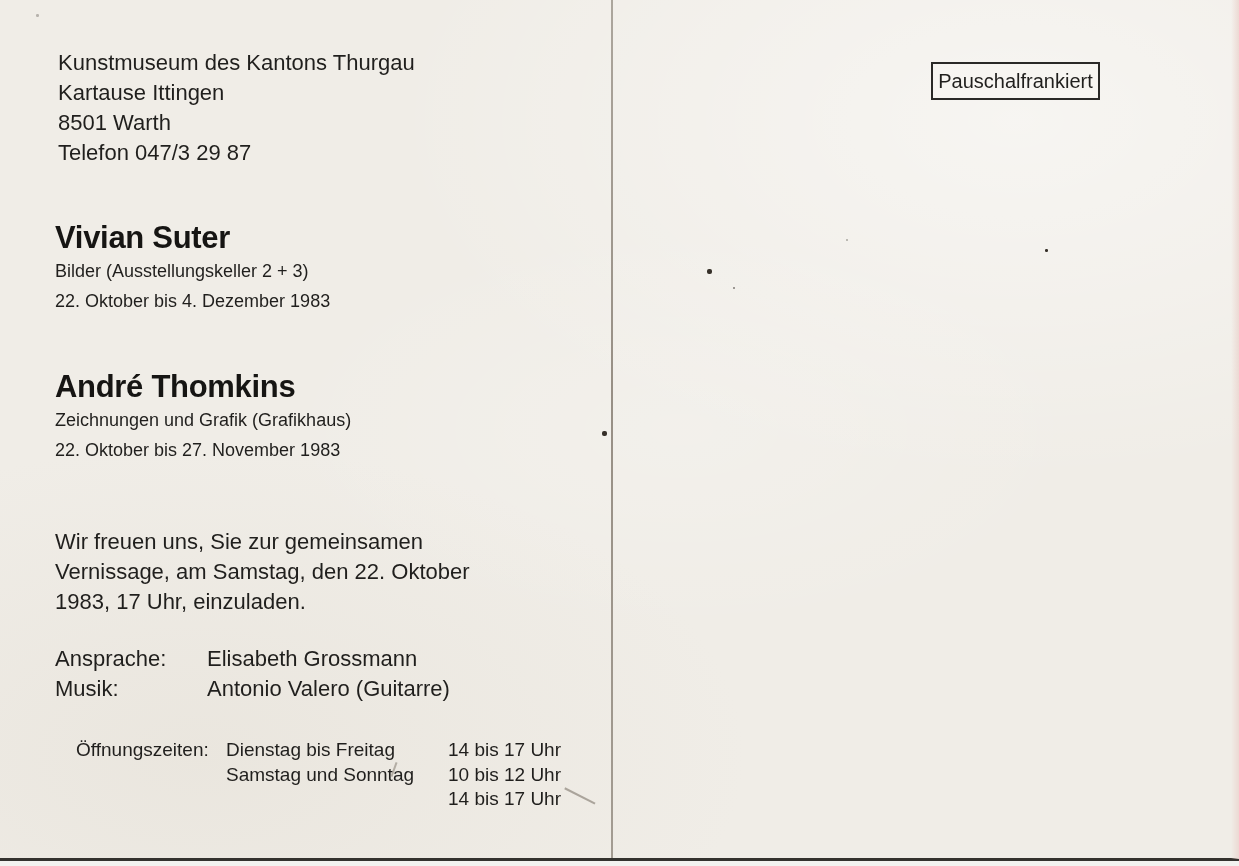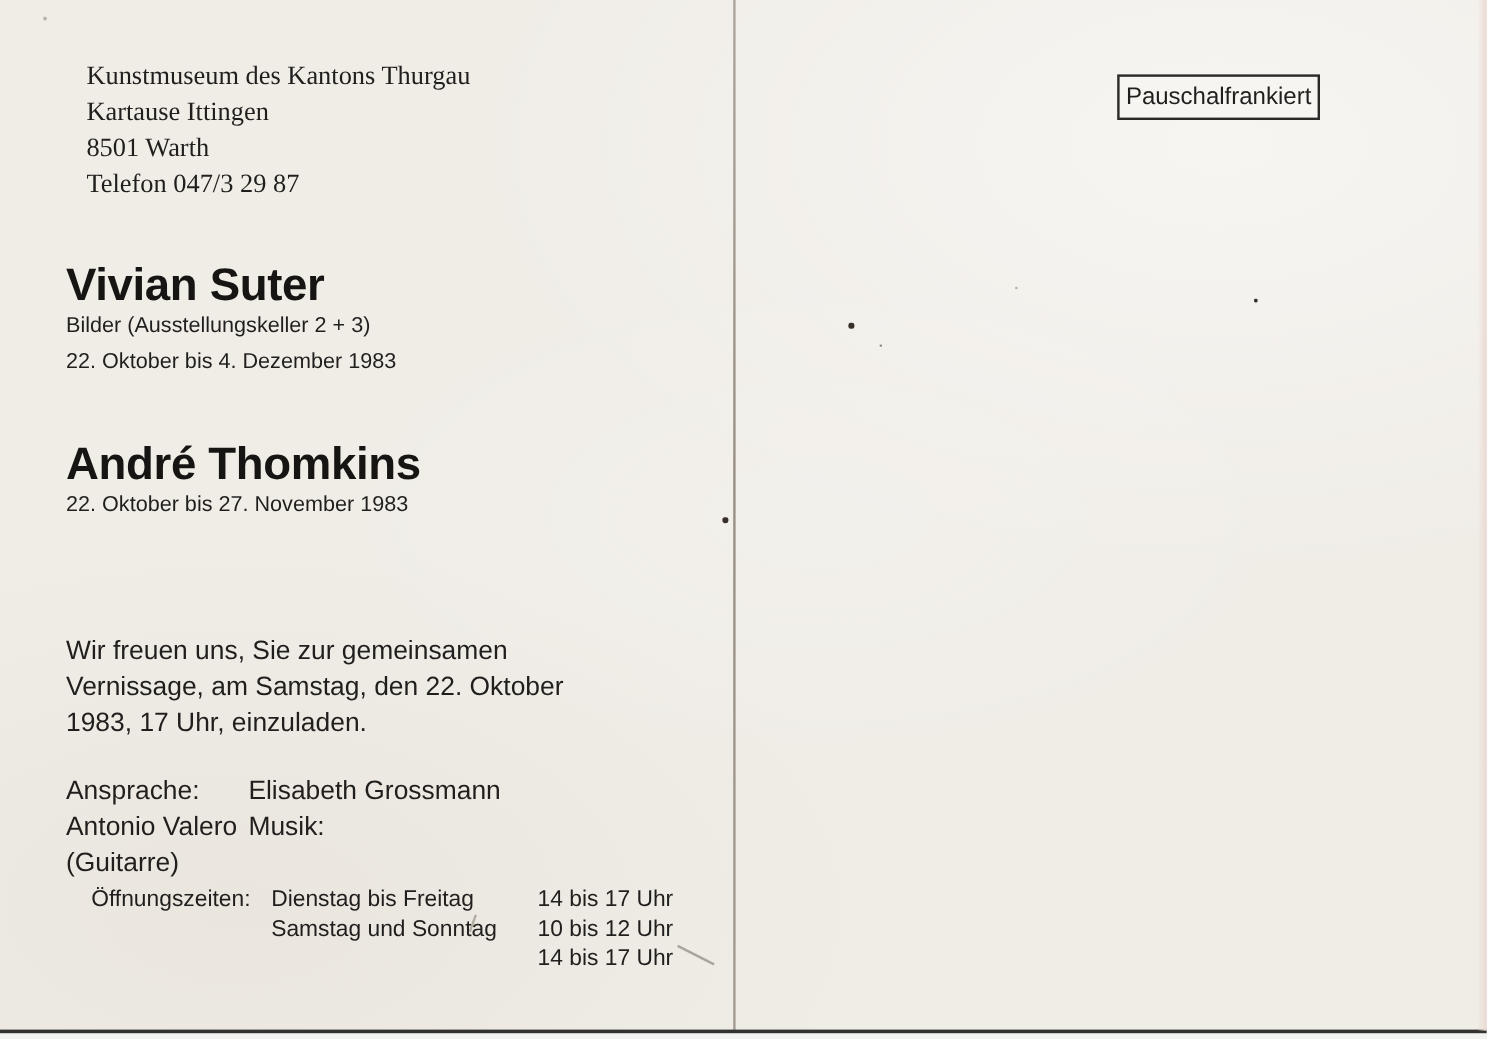--- a/index.html
+++ b/index.html
@@ -40,29 +40,29 @@
   
   .right-edge {
     position:absolute; right:0; top:0; width:8px; height:859px;
     background:linear-gradient(to right, rgba(238,216,210,0), #ecd9d3);
   }
 
   .abs { position:absolute; }
 
   
   .address {
-    left:72px; top:48px;
-    font-size:22px; line-height:30px;font-family:Liberation Serif, serif;
+    left:58px; top:48px;
+    font-size:22px; line-height:30px;
   }
 
   
   .exh1 { left:55px; top:220px; }
   .exh2 { left:55px; top:369px; }
   .artist {
-    font-size:38px; font-weight:bold; letter-spacing:-0.3px;
+    font-size:31px; font-weight:bold; letter-spacing:-0.3px;
     line-height:36px; color:#161513;
   }
   .exh-line { font-size:18px; line-height:30px; }
 
   
   .invite { left:55px; top:527px; font-size:22px; line-height:30px; }
 
   
   .program { left:55px; top:644px; font-size:22px; line-height:30px; }
   .program-row { display:grid; grid-template-columns:152px auto; }
@@ -99,37 +99,38 @@
     </div>
 
     <div class="abs exh1">
       <div class="artist">Vivian Suter</div>
       <div class="exh-line">Bilder (Ausstellungskeller 2 + 3)</div>
       <div class="exh-line">22. Oktober bis 4. Dezember 1983</div>
     </div>
 
     <div class="abs exh2">
       <div class="artist">André Thomkins</div>
+      <div class="exh-line">Zeichnungen und Grafik (Grafikhaus)</div>
       <div class="exh-line">22. Oktober bis 27. November 1983</div>
     </div>
 
     <div class="abs invite">
       <div>Wir freuen uns, Sie zur gemeinsamen</div>
       <div>Vernissage, am Samstag, den 22. Oktober</div>
       <div>1983, 17 Uhr, einzuladen.</div>
     </div>
 
     <div class="abs program">
       <div class="program-row">
         <div>Ansprache:</div>
         <div>Elisabeth Grossmann</div>
       </div>
       <div class="program-row">
+        <div>Musik:</div>
         <div>Antonio Valero (Guitarre)</div>
-        <div>Musik:</div>
       </div>
     </div>
 
     <div class="abs hours">
       <div class="hours-row">
         <div>Öffnungszeiten:</div>
         <div>Dienstag bis Freitag</div>
         <div>14 bis 17 Uhr</div>
       </div>
       <div class="hours-row">

